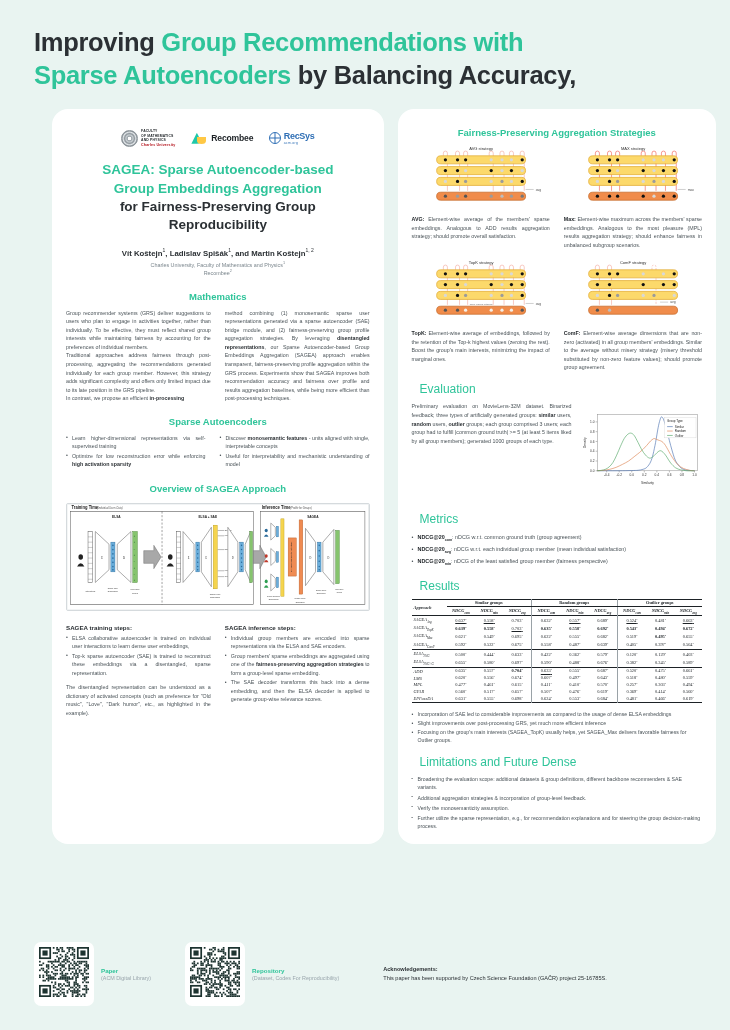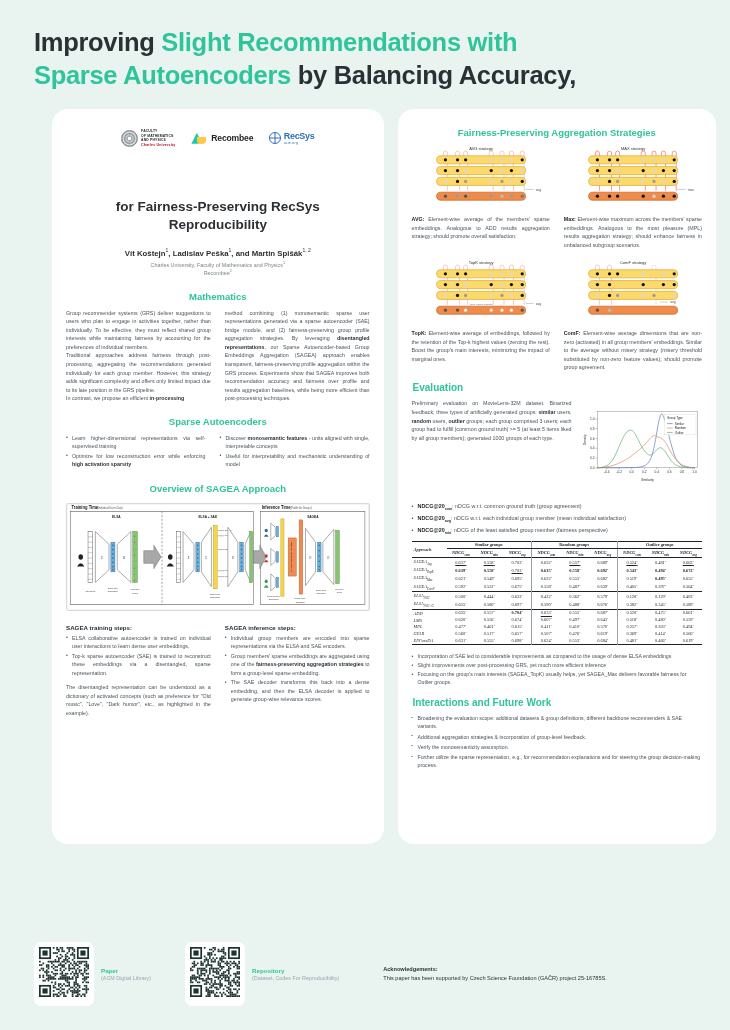--- a/index.html
+++ b/index.html
@@ -52,21 +52,21 @@
   
   .subtitle { text-align: center; font-size: 13.5px; font-weight: bold; line-height: 1.34; color: #2b3034; padding: 0 10px; }
   .subtitle .accent { color: #2fc49a; }
   .authors { text-align: center; font-size: 7.8px; font-weight: bold; color: #2b3034; margin-top: 13px; }
   .authors sup { font-size: 5px; font-weight: normal; }
   .affil { text-align: center; font-size: 5.4px; color: #7b868d; margin-top: 4px; line-height: 1.5; }
   .affil sup { font-size: 3.8px; }
 
   
   .sec-h { text-align: center; color: #2fc49a; font-weight: bold; font-size: 9.5px; margin: 13px 0 7px 0; }
-  .sec-h-left { text-align: left; color: #2fc49a; font-weight: bold; font-size: 10px; margin: 11px 0 6px 1px; }
+  .sec-h-left { text-align: left; color: #2fc49a; font-weight: normal; font-size: 12px; margin: 11px 0 6px 8px; }
 
   
   .twocol { display: flex; gap: 14px; }
   .twocol > div { flex: 1; }
   .ptext { font-size: 5.3px; line-height: 1.62; color: #4a5358; text-align: justify; }
   .ptext b { color: #2b3034; }
   .ptext p { margin-bottom: 0px; }
 
   ul.bul { list-style: none; }
   ul.bul li { font-size: 5.3px; line-height: 1.6; color: #4a5358; text-align: justify;
@@ -126,21 +126,21 @@
   .ack { font-size: 5.6px; color: #2b3034; line-height: 1.7; }
   .ack b { font-weight: bold; }
 </style>
 </head>
 <body>
 
 <div class="poster">
 
   <div class="header">
     <div class="title">
-      <span>Improving </span><span class="accent">Slight Recommendations with</span><br>
+      <span>Improving </span><span class="accent">Group Recommendations with</span><br>
       <span class="accent">Sparse Autoencoders</span><span> by Balancing Accuracy,</span><br>
     </div>
   </div>
 
   <div class="body-wrap">
 
     <div class="card col-left">
 
       <div class="logos">
         <div class="logo-mff">
@@ -162,30 +162,30 @@
         <div class="logo-recsys">
           <div class="recsys-globe"></div>
           <div>
             <div class="recsys-t">RecSys</div>
             <div class="recsys-sub">acm.org</div>
           </div>
         </div>
       </div>
 
       <div class="subtitle">
-        <br>
-        <br>
-        <span>for Fairness-Preserving RecSys</span><br>
+        <span class="accent">SAGEA: Sparse Autoencoder-based</span><br>
+        <span class="accent">Group Embeddings Aggregation</span><br>
+        <span>for Fairness-Preserving Group</span><br>
         <span>Reproducibility</span>
       </div>
 
       <div class="authors">
         <span>Vít Koštejn</span><sup>1</sup>,
-        <span>Ladislav Peška</span><sup>1</sup>, and
-        <span>Martin Spišák</span><sup>1, 2</sup>
+        <span>Ladislav Spišák</span><sup>1</sup>, and
+        <span>Martin Koštejn</span><sup>1, 2</sup>
       </div>
       <div class="affil">
         <div><span>Charles University, Faculty of Mathematics and Physics</span><sup>1</sup></div>
         <div><span>Recombee</span><sup>2</sup></div>
       </div>
 
       
       <div class="sec-h">Mathematics</div>
       <div class="twocol">
         <div class="ptext">
@@ -691,26 +691,28 @@
                 <text x="231" y="41" font-size="7.5" font-family="Liberation Sans, sans-serif" fill="#222">Similar</text>
                 <line x1="212" x2="226" y1="49" y2="49" stroke="#dd8452" stroke-width="1.6"></line>
                 <text x="231" y="52" font-size="7.5" font-family="Liberation Sans, sans-serif" fill="#222">Random</text>
                 <line x1="212" x2="226" y1="60" y2="60" stroke="#55a868" stroke-width="1.6"></line>
                 <text x="231" y="63" font-size="7.5" font-family="Liberation Sans, sans-serif" fill="#222">Outlier</text>
               </g>
           </svg>
         </div>
       </div>
 
+      <div class="sec-h-left">Metrics</div>
       <ul class="metrics">
         <li><b>NDCG@20</b><b><sub class="sm">com</sub></b><span>: nDCG w.r.t. common ground truth (group agreement)</span></li>
         <li><b>NDCG@20</b><b><sub class="sm">avg</sub></b><span>: nDCG w.r.t. each individual group member (mean individual satisfaction)</span></li>
         <li><b>NDCG@20</b><b><sub class="sm">min</sub></b><span>: nDCG of the least satisfied group member (fairness perspective)</span></li>
       </ul>
 
+      <div class="sec-h-left">Results</div>
       <table class="res">
         <thead>
           <tr class="rule-top">
             <th class="ap" rowspan="2">Approach</th>
             <th colspan="3" class="grp-line">Similar groups</th>
             <th colspan="3" class="grp-line vsep">Random groups</th>
             <th colspan="3" class="grp-line vsep">Outlier groups</th>
           </tr>
           <tr class="rule-thin" id="metric-hdr-row">
               <th class="hdr-it">NDCG<sub style="font-size:3.1px">com</sub></th>
@@ -859,21 +861,21 @@
             </tr>
           </tbody>
       </table>
 
       <ul class="res-bul">
         <li><span>Incorporation of SAE led to considerable improvements as compared to the usage of dense ELSA embeddings</span></li>
         <li><span>Slight improvements over post-processing GRS, yet much more efficient inference</span></li>
         <li><span>Focusing on the group's main interests (SAGEA_TopK) usually helps, yet SAGEA_Max delivers favorable fairness for Outlier groups.</span></li>
       </ul>
 
-      <div class="sec-h-left">Interactions and Future Work</div>
+      <div class="sec-h-left">Limitations and Future Dense</div>
       <ul class="lim">
         <li>Broadening the evaluation scope: additional datasets &amp; group definitions, different backbone recommenders &amp; SAE variants.</li>
         <li>Additional aggregation strategies &amp; incorporation of group-level feedback.</li>
         <li>Verify the monosemanticity assumption.</li>
         <li>Further utilize the sparse representation, e.g., for recommendation explanations and for steering the group decision-making process.</li>
       </ul>
     </div>
   </div>
 
   <div class="footer">

